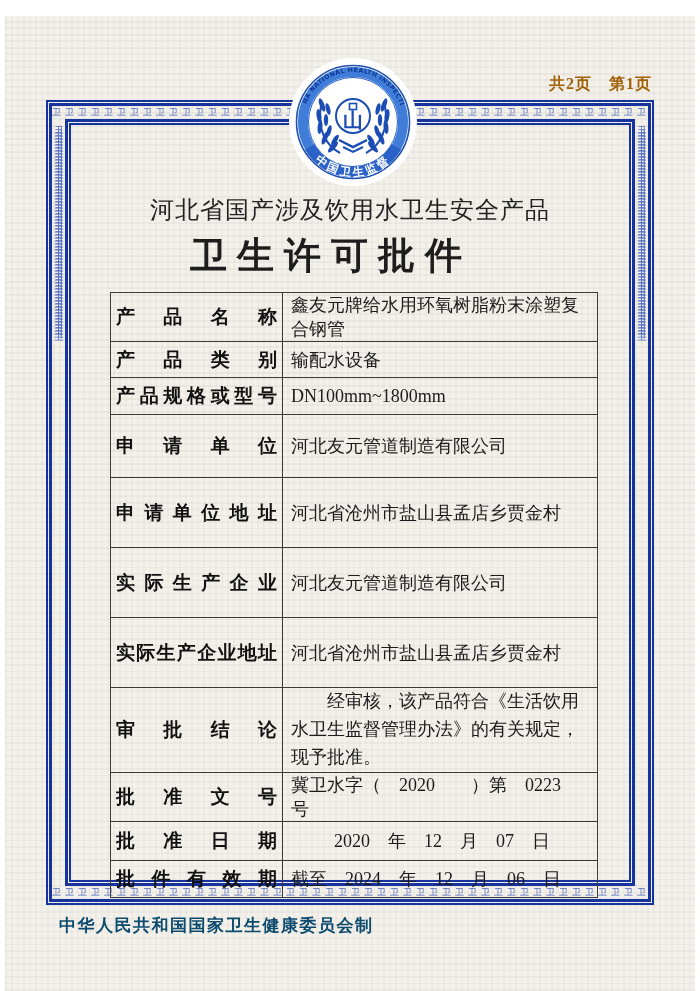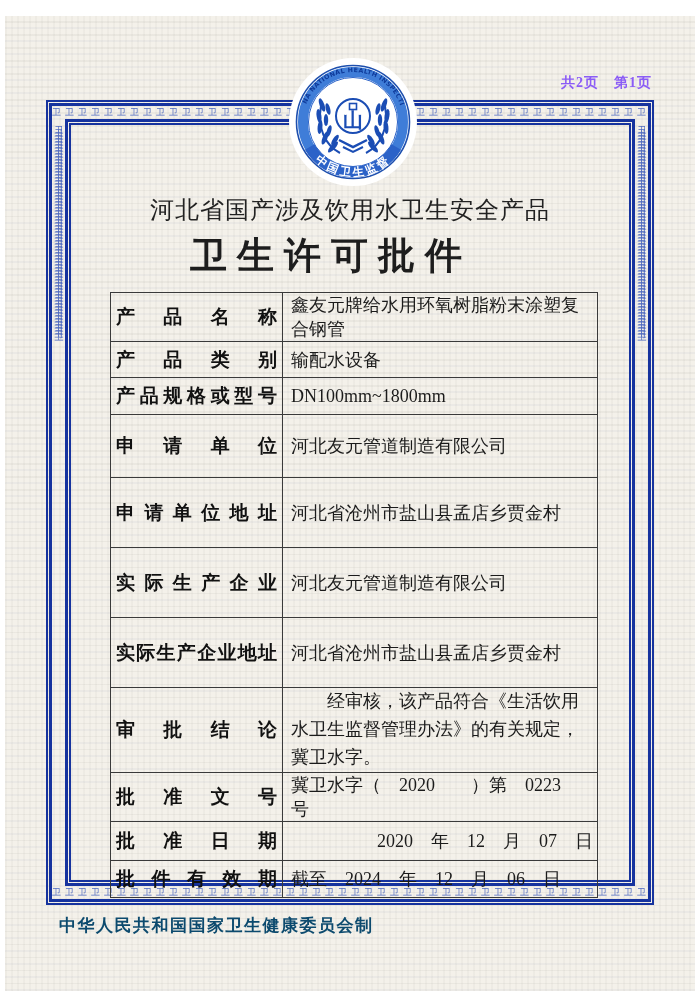--- a/index.html
+++ b/index.html
@@ -17,21 +17,21 @@
     background:
       repeating-linear-gradient(0deg,
         rgba(90,105,150,0.06) 0 1.5px, transparent 1.5px 6.5px,
         rgba(120,120,110,0.08) 6.5px 8px, transparent 8px 13px),
       repeating-linear-gradient(90deg,
         rgba(120,120,112,0.05) 0 2px, transparent 2px 6px);
   }
   
   .page-indicator{
     position:absolute;top:74px;right:48px;
-    font-size:14px;font-weight:bold;color:#8b5cf6;letter-spacing:1px;
+    font-size:16px;font-weight:bold;color:#a16207;letter-spacing:1px;
   }
   
   .frame{position:absolute;left:46px;top:100px;width:608px;height:805px;box-sizing:border-box;
          border:2px solid #16339e;padding:1px;}
   .f2{border:3px solid #16339e;height:100%;box-sizing:border-box;}
   .f3{position:relative;height:100%;box-sizing:border-box;padding:13px;}
   .glyph-strip{position:absolute;overflow:hidden;color:#4a66bf;
     font-size:9px;line-height:13px;letter-spacing:4px;white-space:nowrap;
     font-family:"DejaVu Sans",sans-serif;opacity:.95;}
   .gs-top{top:0;left:0;right:0;height:13px;}
@@ -60,21 +60,21 @@
   table.cert td{padding:0 4px 0 8px;font-size:18px;color:#1b1b1b;border-radius:11px;}
   tr:nth-child(1){height:42px;}  tr:nth-child(2){height:36px;}
   tr:nth-child(3){height:37px;}  tr:nth-child(4){height:63px;}
   tr:nth-child(5){height:70px;}  tr:nth-child(6){height:70px;}
   tr:nth-child(7){height:70px;}  tr:nth-child(8){height:60px;}
   tr:nth-child(9){height:39px;}  tr:nth-child(10){height:39px;}
   tr:nth-child(11){height:37px;}
   td.tight{font-size:16px;}
   td.conclusion{font-size:16px;line-height:1.55;text-indent:2em;padding:2px 6px 2px 8px;}
   td.docnum{font-size:17px;padding-left:12px;}
-  td.centered{text-align:right;padding-left:4px;}
+  td.centered{text-align:center;padding-left:4px;}
   .char-justify{display:flex;justify-content:space-between;}
   
   .footer-note{
     position:absolute;left:59px;top:914px;
     font-size:17px;font-weight:bold;letter-spacing:1.5px;color:#0c4a6e;
   }
   
   .emblem{position:absolute;left:287px;top:56px;width:132px;height:132px;}
   .emblem text{font-family:"Liberation Serif","DejaVu Serif",serif;}
   .emblem .entext{font-family:"DejaVu Sans",sans-serif;}
@@ -233,21 +233,21 @@
       </tr>
       <tr>
         <th>
           <span class="char-justify">
             <span>审</span>
             <span>批</span>
             <span>结</span>
             <span>论</span>
           </span>
         </th>
-        <td class="conclusion">经审核，该产品符合《生活饮用水卫生监督管理办法》的有关规定，冀卫水字。</td>
+        <td class="conclusion">经审核，该产品符合《生活饮用水卫生监督管理办法》的有关规定，现予批准。</td>
       </tr>
       <tr>
         <th>
           <span class="char-justify">
             <span>批</span>
             <span>准</span>
             <span>文</span>
             <span>号</span>
           </span>
         </th>

